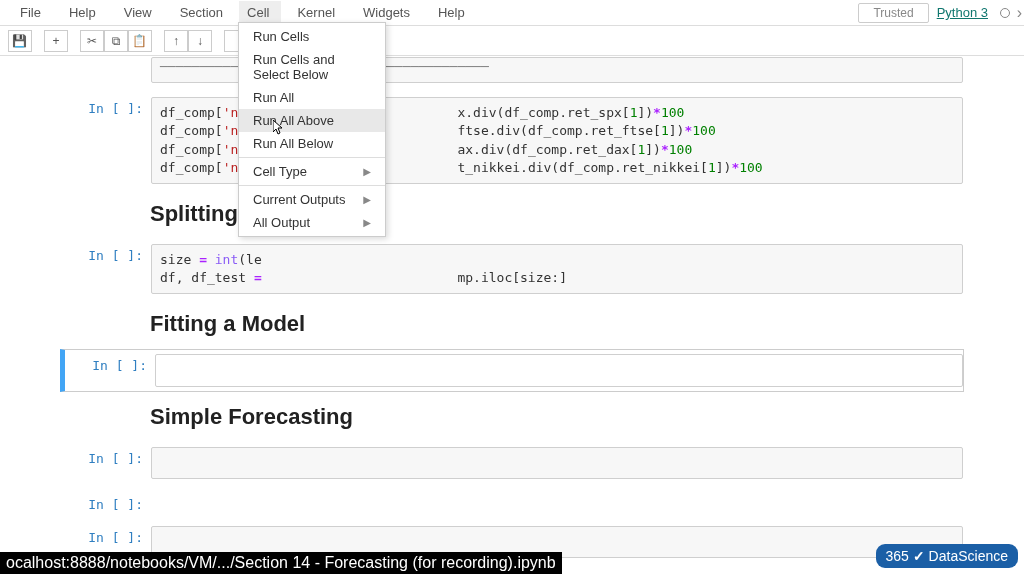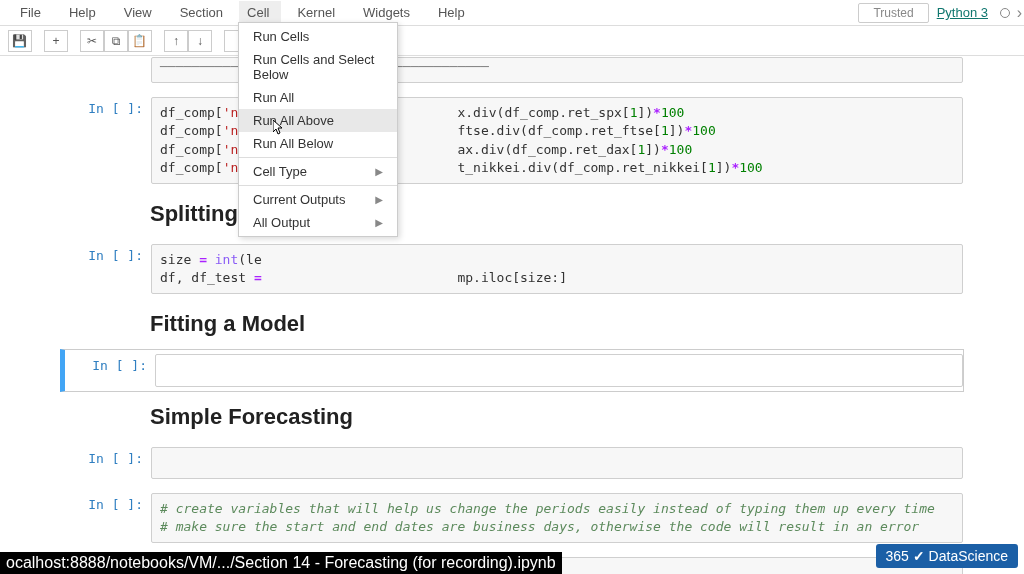--- a/index.html
+++ b/index.html
@@ -23,27 +23,27 @@
 .prompt { width: 90px; text-align: right; padding: 4px 8px 0 0; color: #307FC1; font-family: monospace; font-size: 13px; flex-shrink: 0; }
 .input-area { flex: 1; border: 1px solid #cfcfcf; background: #f7f7f7; padding: 6px 8px; font-family: monospace; font-size: 13px; line-height: 1.4; border-radius: 2px; }
 .cell.selected .input-area { background: #fff; }
 .md-cell { padding: 8px 0 8px 90px; }
 .md-cell h2 { font-size: 22px; font-weight: bold; color: #222; }
 .code-string { color: #BA2121; }
 .code-number { color: #008000; }
 .code-builtin { color: #8b5cf6; }
 .code-comment { color: #5c8a5c; font-style: italic; }
 .code-op { color: #AA22FF; font-weight: bold; }
-.dropdown { position: absolute; top: 22px; left: 238px; width: 160px; background: #fff; border: 1px solid #ccc; box-shadow: 2px 2px 6px rgba(0,0,0,0.15); z-index: 100; padding: 2px 0; }
+.dropdown { position: absolute; top: 22px; left: 238px; width: 148px; background: #fff; border: 1px solid #ccc; box-shadow: 2px 2px 6px rgba(0,0,0,0.15); z-index: 100; padding: 2px 0; }
 .dropdown-item { padding: 4px 14px; font-size: 13px; color: #333; cursor: pointer; display: flex; justify-content: space-between; align-items: center; }
 .dropdown-item.highlighted { background: #e8e8e8; }
 .dropdown-sep { border-top: 1px solid #ddd; margin: 2px 0; }
 .dropdown-arrow { color: #888; font-size: 10px; }
 .statusbar { position: absolute; bottom: 0; left: 0; background: #000; color: #fff; font-size: 16px; padding: 2px 6px; }
-.logo { position: absolute; bottom: 6px; right: 6px; background: #1b5fa6; color: #fff; padding: 4px 10px; font-size: 14px; border-radius: 3px; display: flex; align-items: center; gap: 4px; font-weight: 500; }
+.logo { position: absolute; bottom: 6px; right: 6px; background: #1b5fa6; color: #fff; padding: 4px 10px; font-size: 14px; border-radius: 9px; display: flex; align-items: center; gap: 4px; font-weight: 500; }
 .cursor-img { position: absolute; width: 16px; height: 16px; z-index: 200; pointer-events: none; }
 .side-chevron { position: absolute; right: 2px; top: 4px; color: #888; font-size: 16px; }
 </style>
 </head>
 <body>
 
 <div class="menubar">
   <div class="menubar-left">
     <div class="menubar-item">File</div>
     <div class="menubar-item">Help</div>
@@ -148,24 +148,20 @@
     <h2>Simple Forecasting</h2>
   </div>
 
   <div class="cell">
     <div class="prompt">In [ ]:</div>
     <div class="input-area" style="min-height:20px;">&nbsp;</div>
   </div>
 
   <div class="cell">
     <div class="prompt">In [ ]:</div>
-    <div class="input-area">
-<span class="code-comment"># create variables that will help us change the periods easily instead of typing them up every time</span><br>
-<span class="code-comment"># make sure the start and end dates are business days, otherwise the code will result in an error</span>
-    </div>
   </div>
 
   <div class="cell">
     <div class="prompt">In [ ]:</div>
     <div class="input-area" style="min-height:20px;">&nbsp;</div>
   </div>
 
 </div>
 
 <div class="statusbar">ocalhost:8888/notebooks/VM/.../Section 14 - Forecasting (for recording).ipynb</div>

